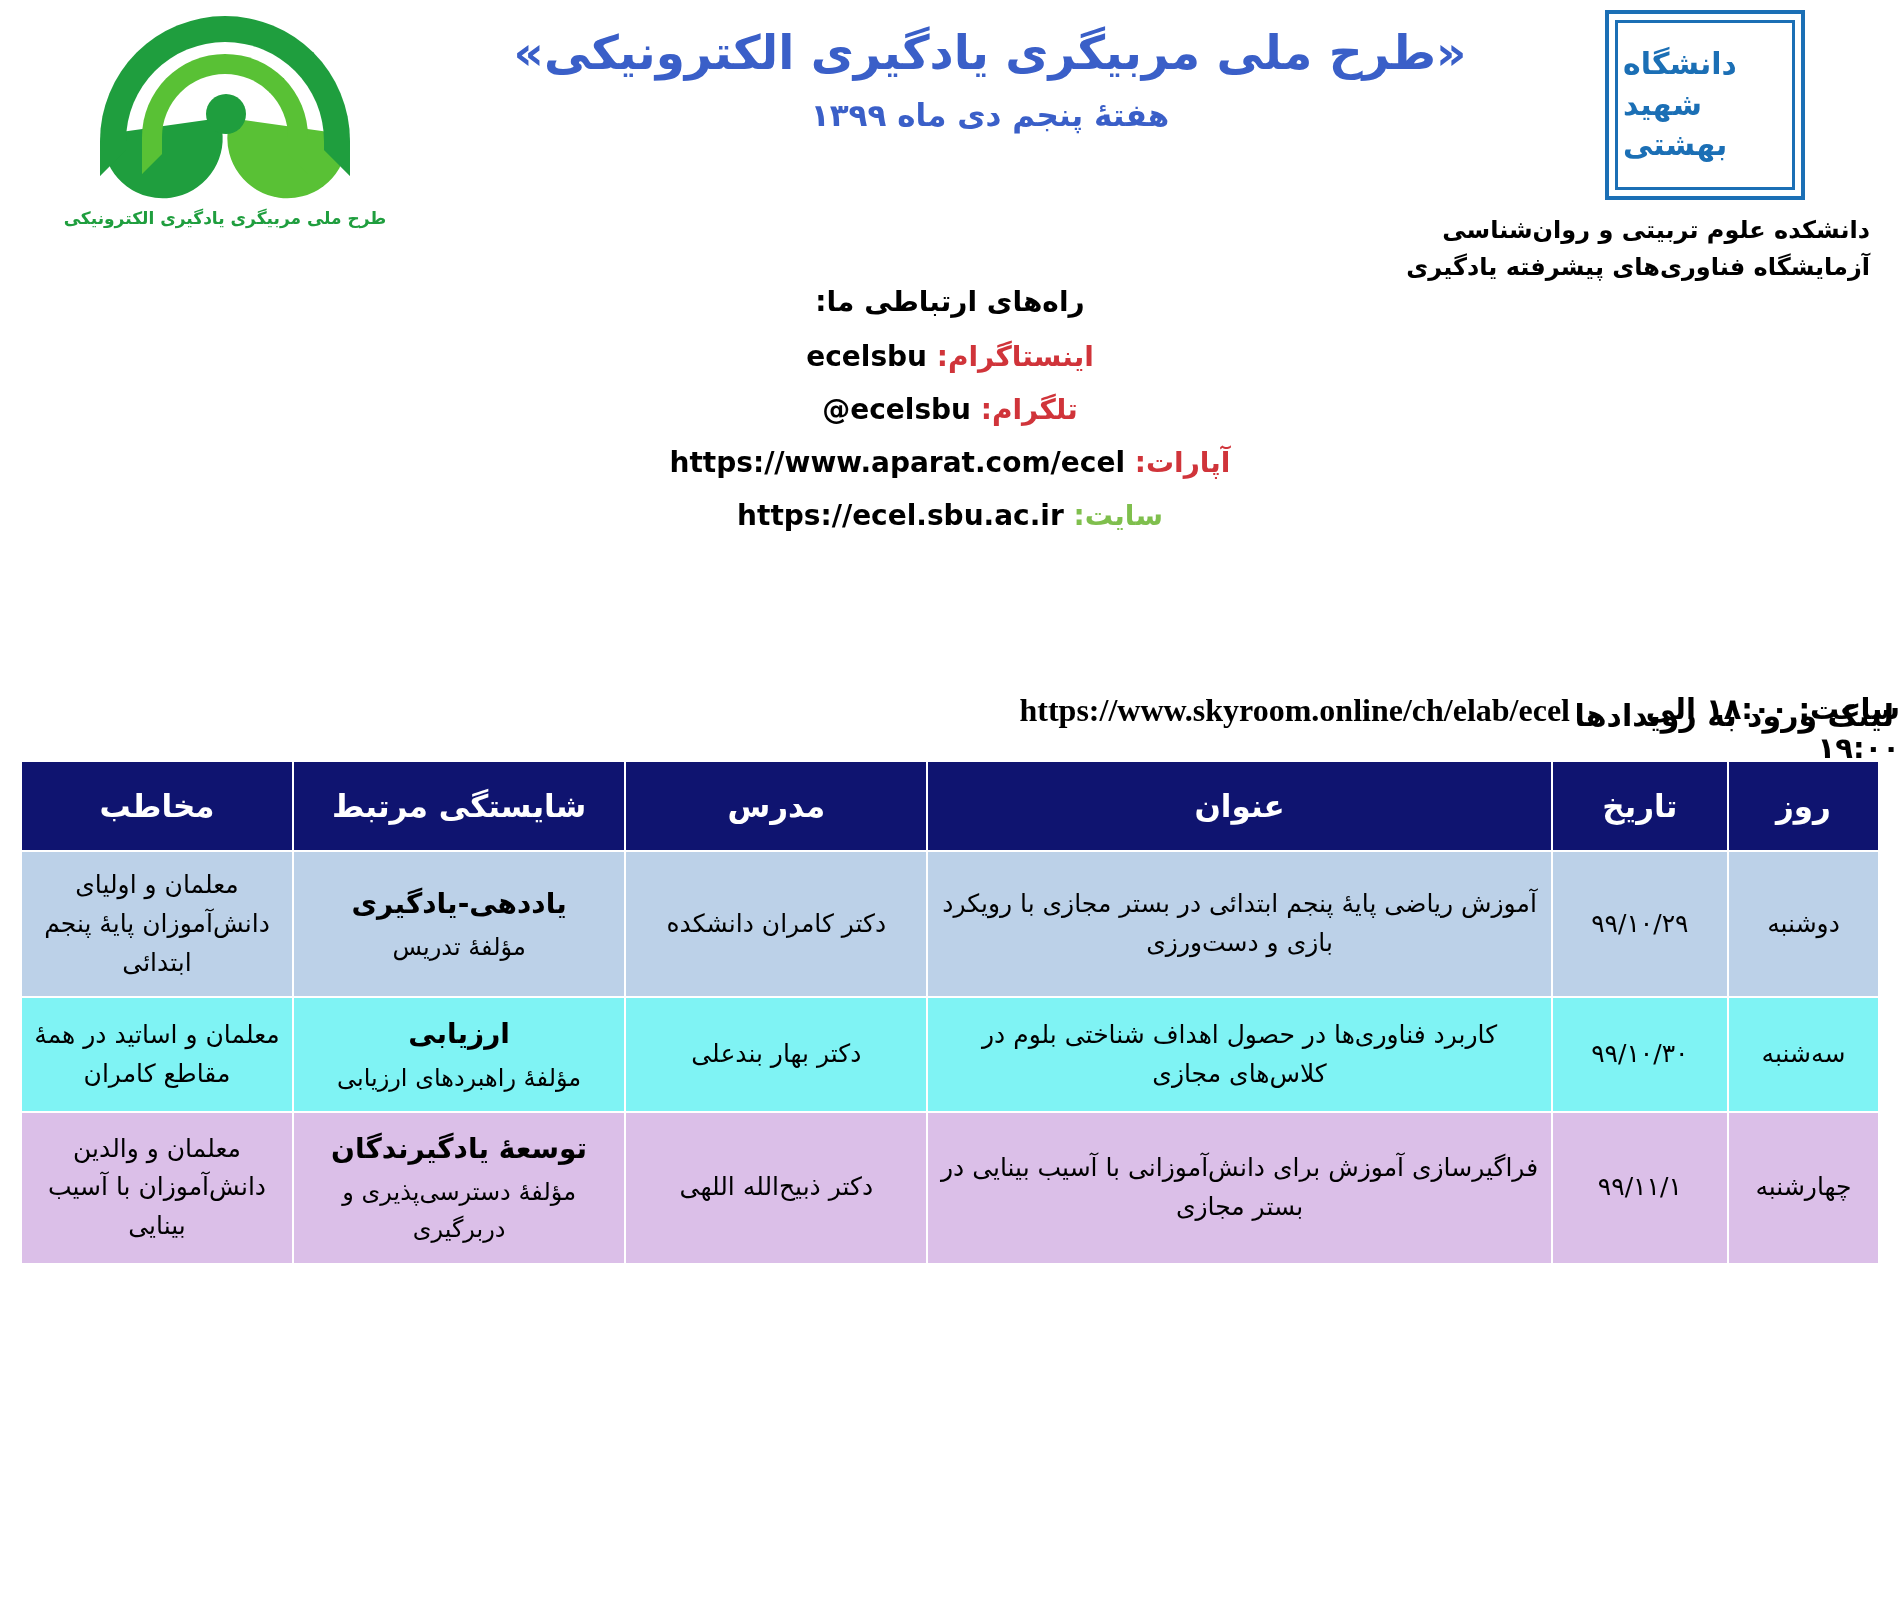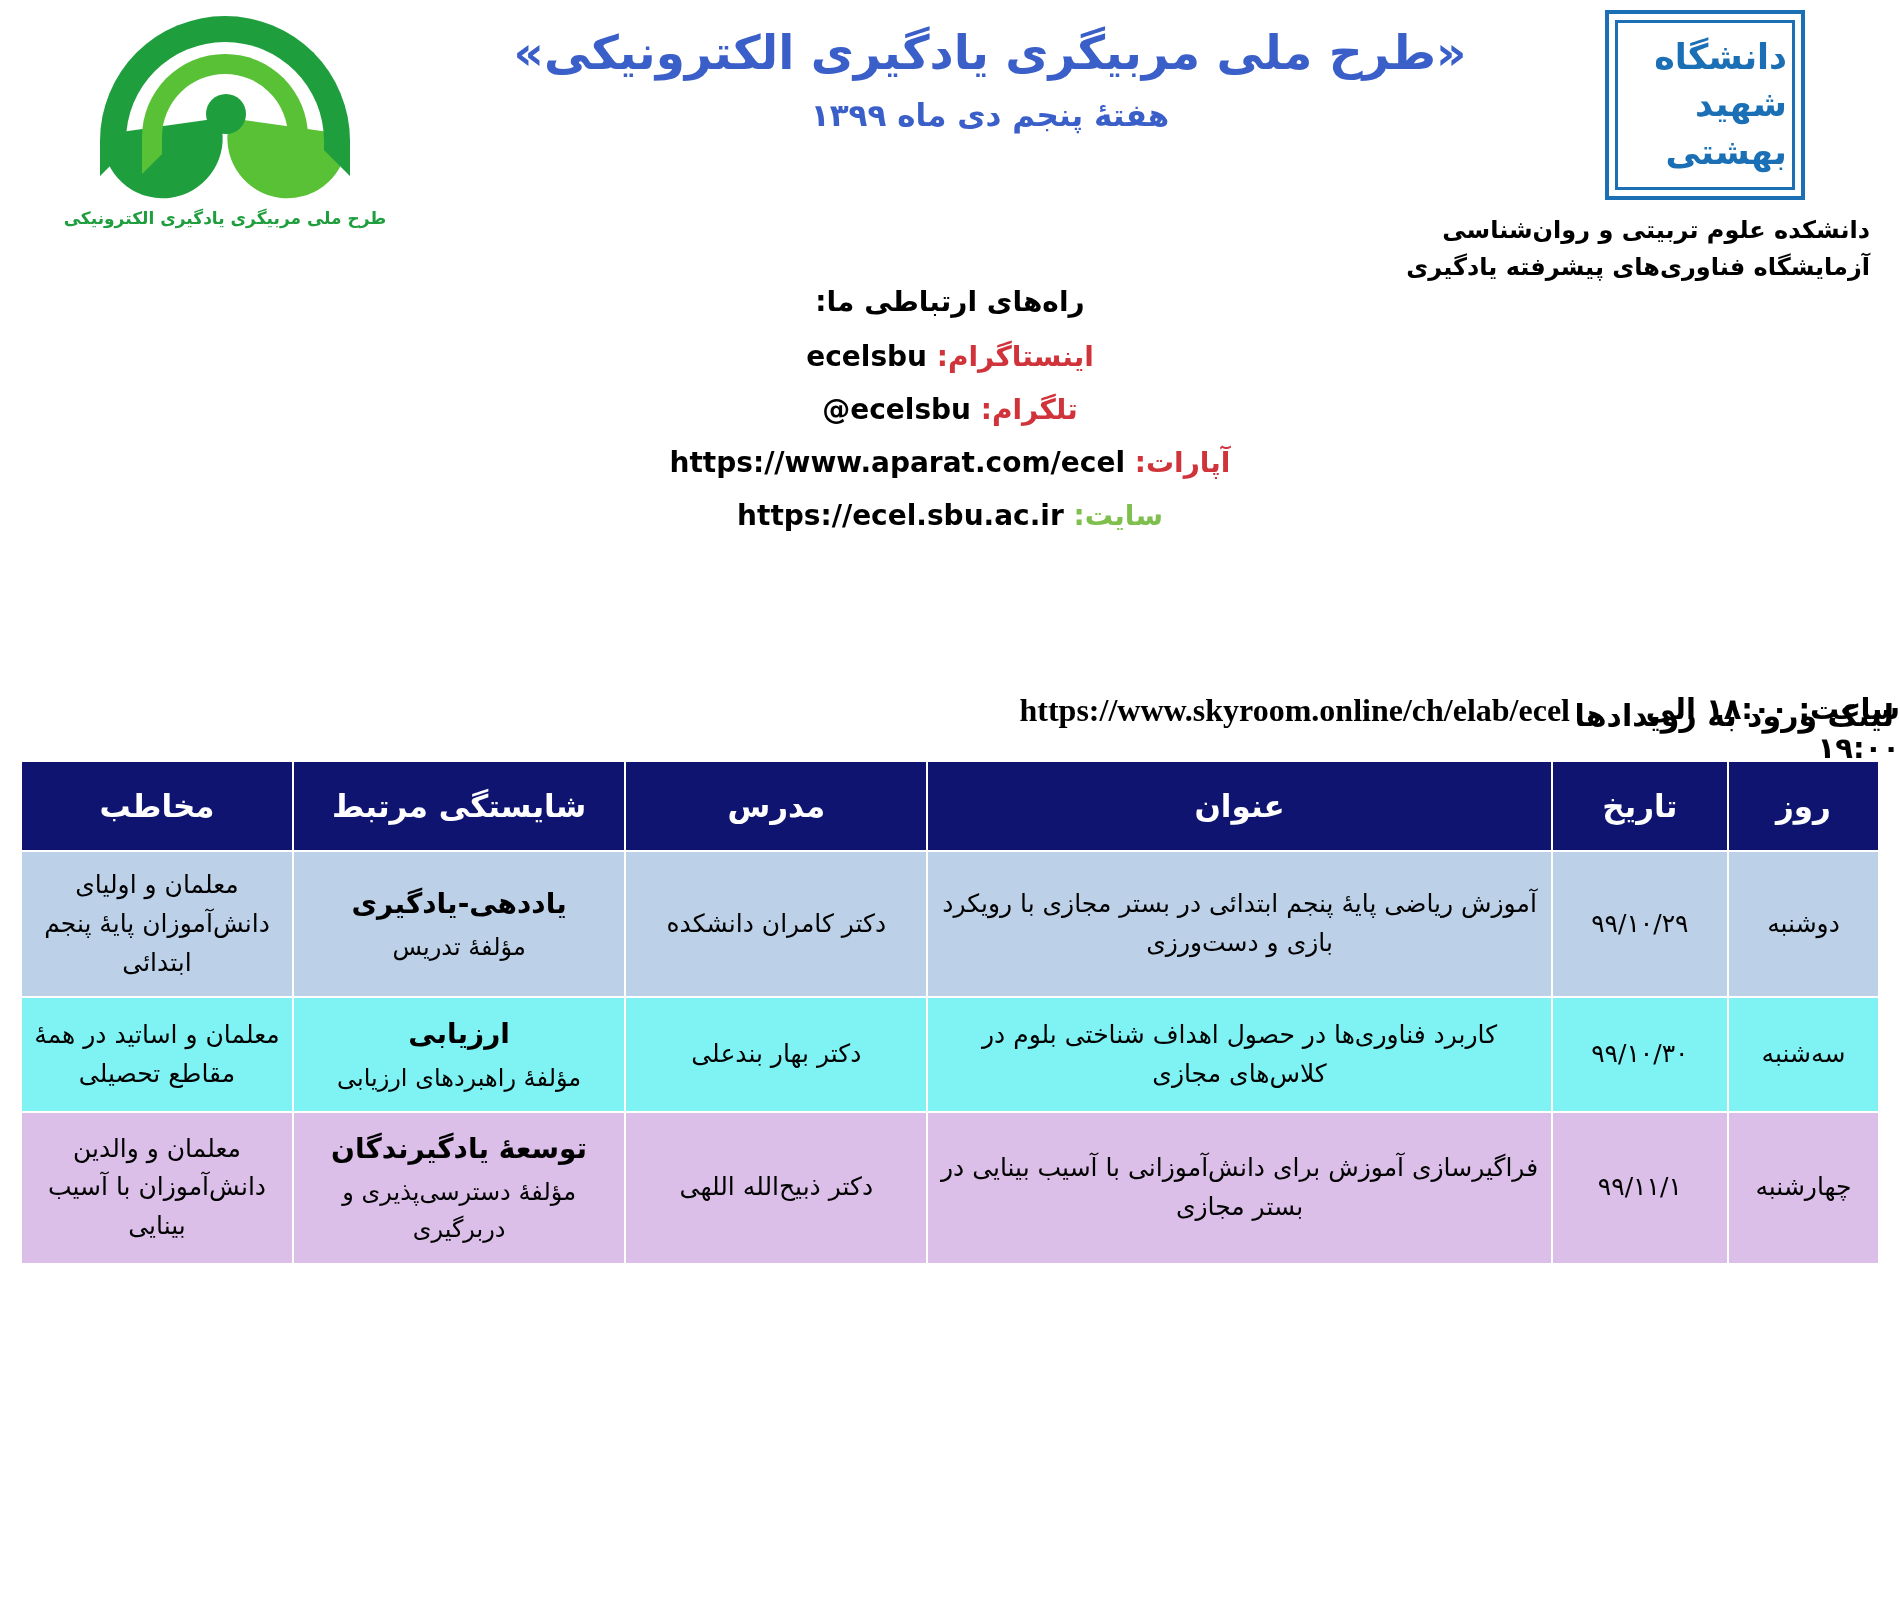--- a/index.html
+++ b/index.html
@@ -44,27 +44,27 @@
   .sbu-logo .inner-frame {
     position: absolute;
     inset: 10px;
     border: 3px solid #1b6fb5;
     box-sizing: border-box;
   }
   .sbu-logo .calli {
     position: absolute;
     inset: 18px;
     color: #1b6fb5;
-    font-size: 35px;
+    font-size: 30px;
     font-weight: bold;
     line-height: 1.35;
     display: flex;
     align-items: center;
     justify-content: center;
-    text-align: right;
+    text-align: left;
     letter-spacing: -1px;
   }
   .faculty-line {
     margin-top: 12px;
     font-size: 24px;
     font-weight: bold;
     color: #000;
     line-height: 1.55;
     white-space: nowrap;
     text-align: right;
@@ -354,21 +354,21 @@
     </tr>
     <tr class="row-1">
       <td class="td-day">سه‌شنبه</td>
       <td class="td-date">۹۹/۱۰/۳۰</td>
       <td>کاربرد فناوری‌ها در حصول اهداف شناختی بلوم در کلاس‌های مجازی</td>
       <td>دکتر بهار بندعلی</td>
       <td>
         <span class="cell-strong">ارزیابی</span>
         <span class="cell-sub">مؤلفۀ راهبردهای ارزیابی</span>
       </td>
-      <td>معلمان و اساتید در همۀ مقاطع تحصیلی</td>
+      <td>معلمان و اساتید در همۀ مقاطع کامران</td>
     </tr>
     <tr class="row-2">
       <td class="td-day">چهارشنبه</td>
       <td class="td-date">۹۹/۱۱/۱</td>
       <td>فراگیرسازی آموزش برای دانش‌آموزانی با آسیب بینایی در بستر مجازی</td>
       <td>دکتر ذبیح‌الله اللهی</td>
       <td>
         <span class="cell-strong">توسعۀ یادگیرندگان</span>
         <span class="cell-sub">مؤلفۀ دسترسی‌پذیری و دربرگیری</span>
       </td>

